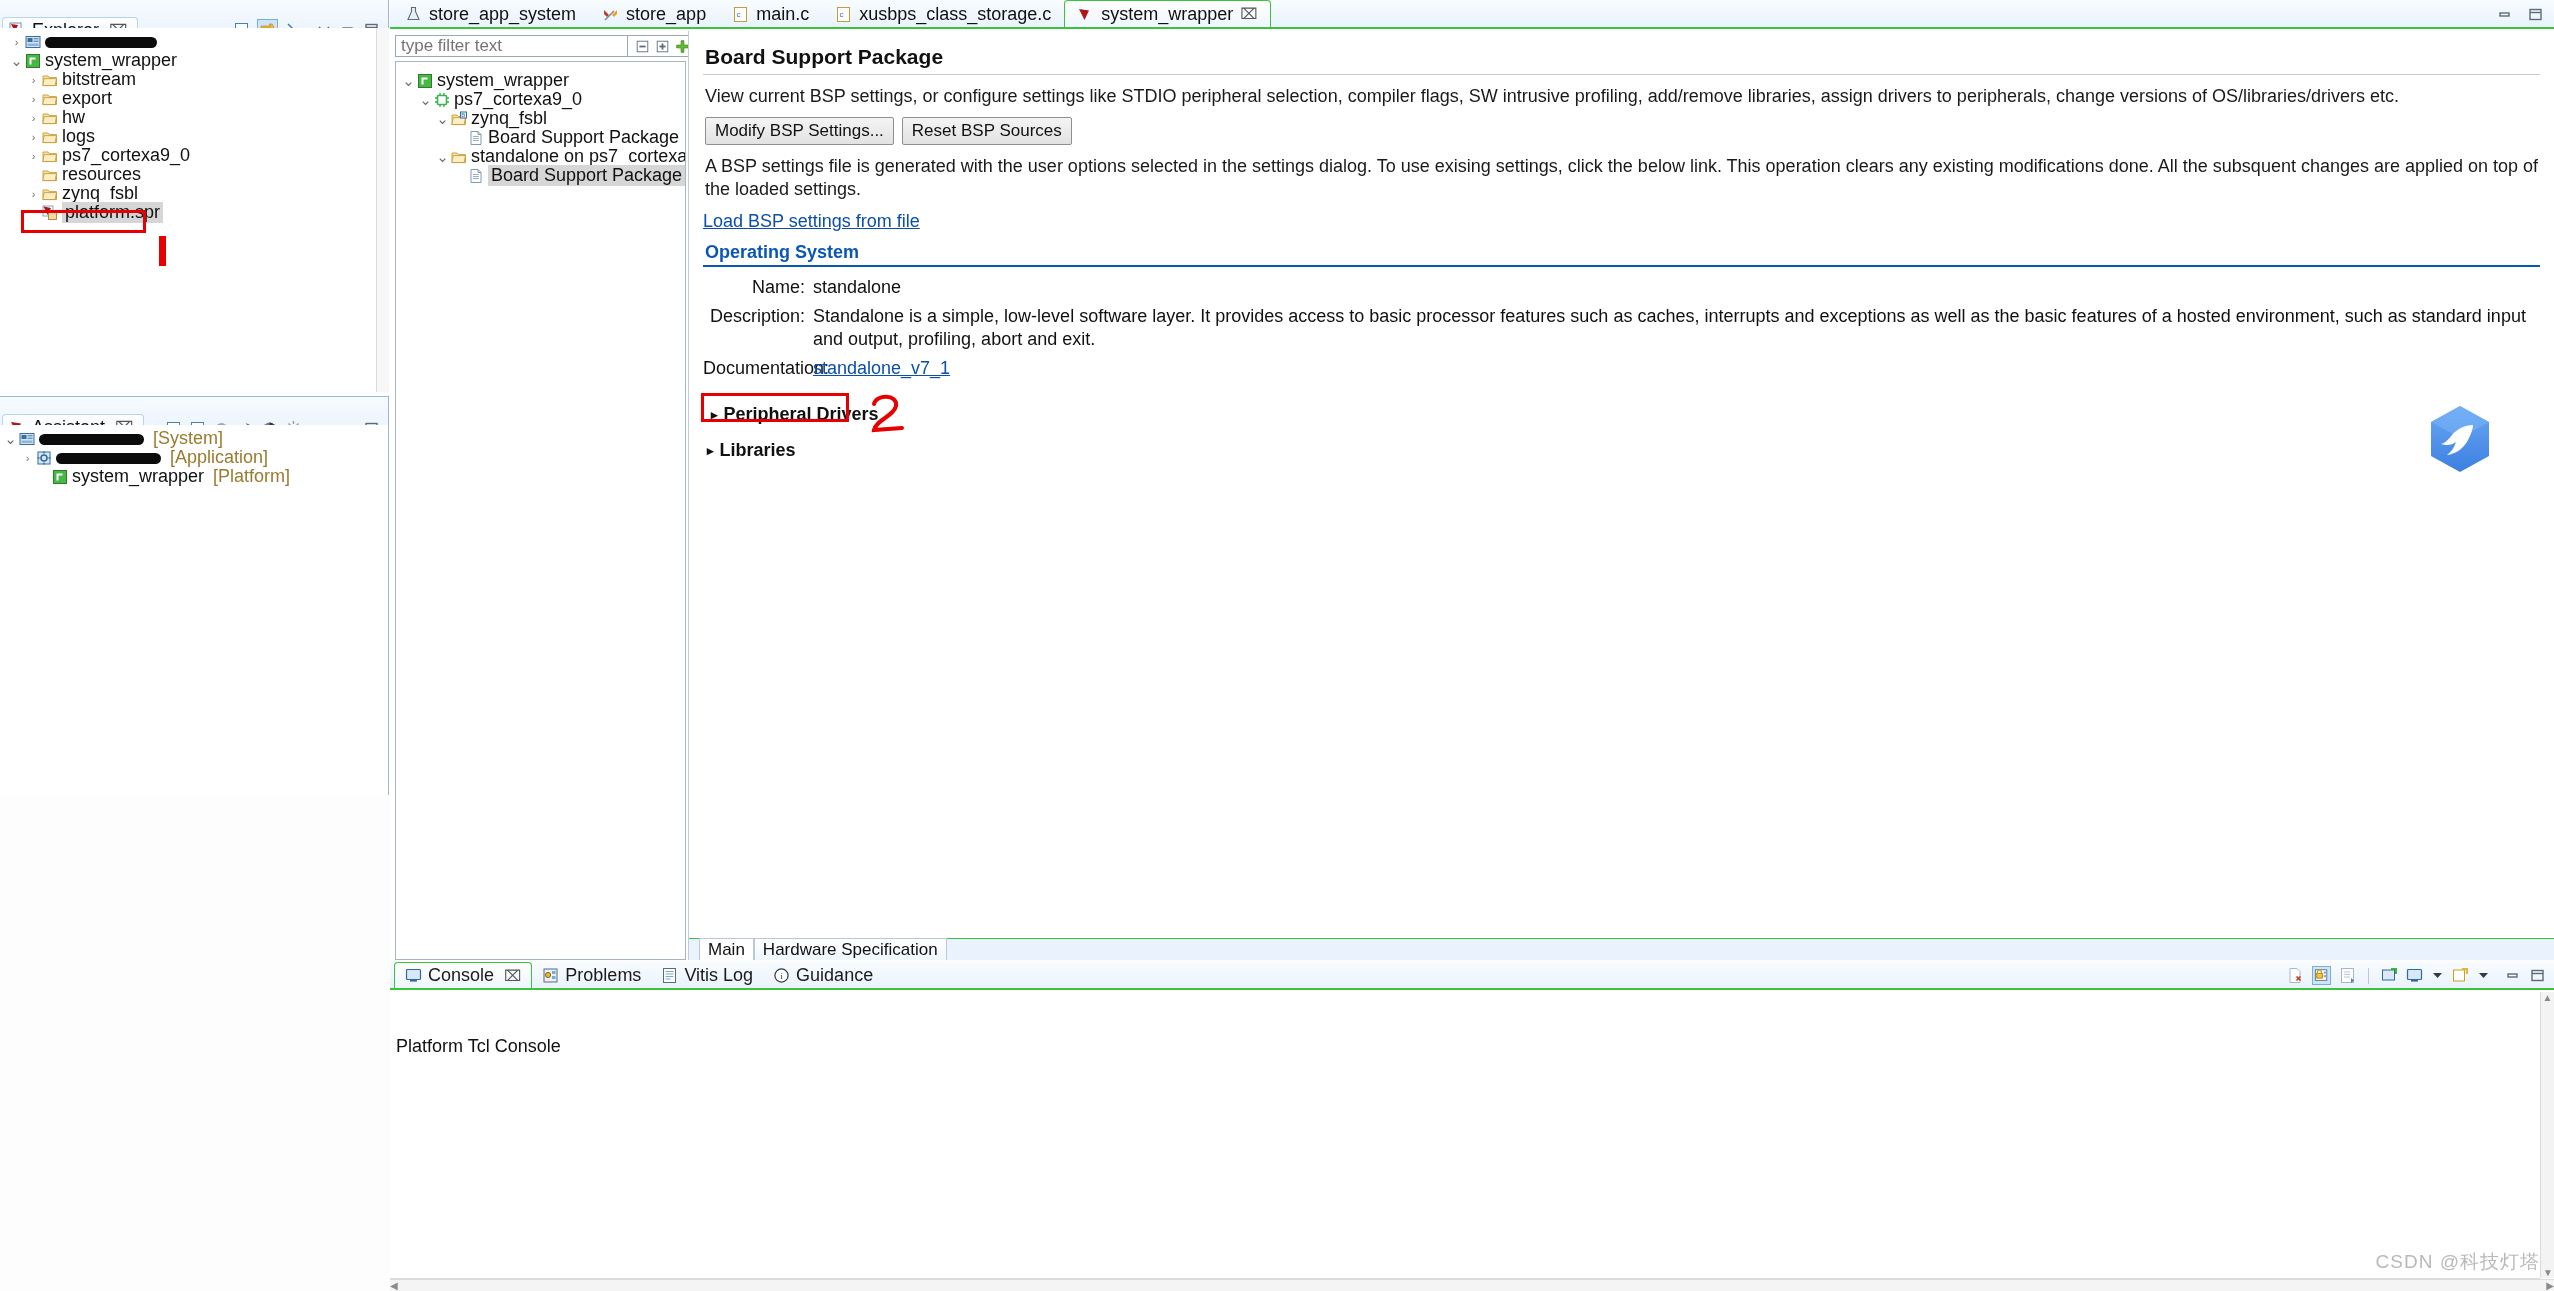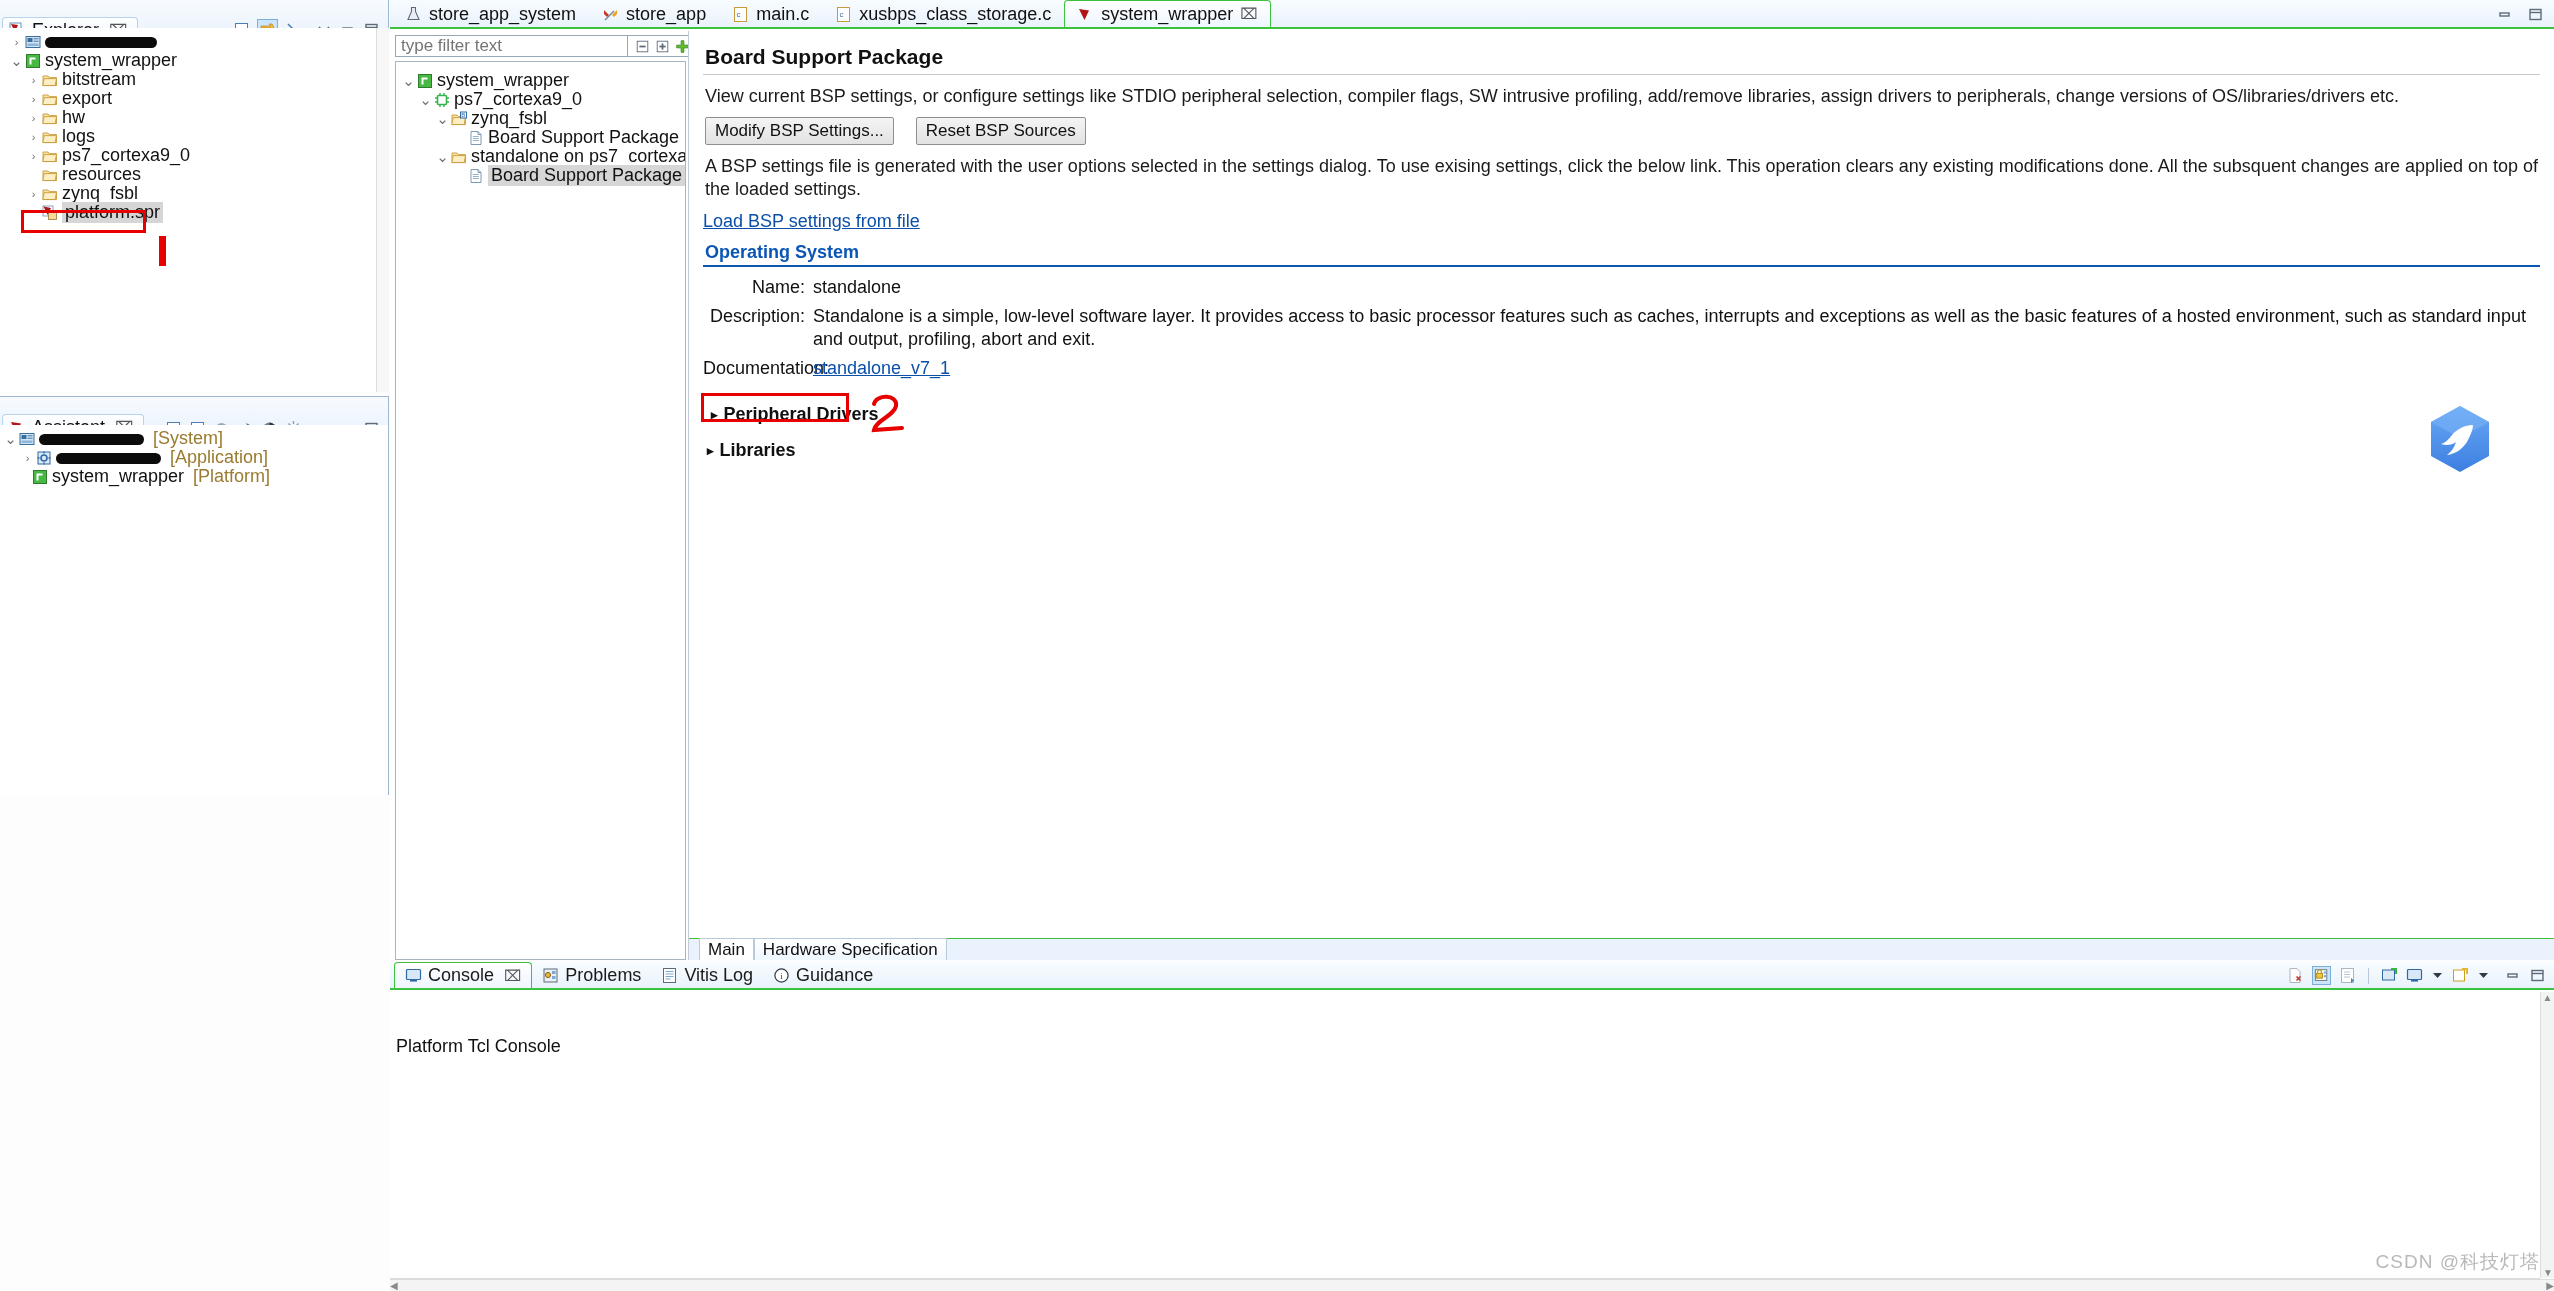--- a/index.html
+++ b/index.html
@@ -96,21 +96,21 @@
   .filter-btns { display:flex; align-items:center; gap:5px; padding-left:7px; padding-right:4px;
      border:1px solid #9aa7b4; border-left:none; height:22px; background:#fff;}
   .ed-tree {
     flex:1; border:1px solid #a8b4c0; background:#fff; padding:5px 0 0 0; overflow:hidden;
   }
   .ed-form-pane { flex:1; position:relative; border-left:1px solid #c3ccd6; background:#fff; padding:10px 14px; overflow:hidden; }
 
   h1.bsp-title { font-size:21px; font-weight:bold; margin:4px 0 5px 2px; color:#111; }
   .rule { height:1px; background:#c9c9c9; margin:0 0 10px 0; }
   .para { font-size:18px; line-height:23px; color:#1a1a1a; margin:0 0 9px 2px; }
-  .btnrow { display:flex; gap:22px; margin:0 0 10px 2px; }
+  .btnrow { display:flex; gap:8px; margin:0 0 10px 2px; }
   .btn {
     background: linear-gradient(to bottom,#f4f4f4,#e2e2e2);
     border:1px solid #8f8f8f; border-radius:2px;
     font-size:17px; padding:3px 9px; color:#111;
     font-family:"Liberation Sans", sans-serif;
   }
   a.link { color:#0b4fa8; text-decoration:underline; font-size:18px; }
   .section-h { color:#0a56b5; font-weight:bold; font-size:18px; margin:4px 0 2px 2px; }
   .section-rule { height:2px; background:#0a56b5; margin-bottom:9px; }
   .kv { display:flex; font-size:18px; line-height:23px; margin-bottom:6px; }
@@ -380,21 +380,21 @@
           </div>
           <div class="trow" style="padding-left: 21px;">
             <span class="tarrow">›</span>
             <span class="ic" style="margin-left: 2px;"><svg width="16" height="16" viewBox="0 0 16 16">
                 <rect x="2" y="2" width="12" height="12" fill="#dbe9f7" stroke="#2f6aa5"></rect>
                 <circle cx="8" cy="8" r="3" fill="none" stroke="#2f6aa5" stroke-width="1.6"></circle>
                 <path d="M8 1.5 v2 M8 12.5 v2 M1.5 8 h2 M12.5 8 h2" stroke="#2f6aa5" stroke-width="1.4"></path>
               </svg></span>
             <span class="tlabel"><span class="redact" style="width: 105px; vertical-align: middle;"></span><span class="tlabel dim"> [Application]</span></span>
           </div>
-          <div class="trow" style="padding-left: 17px;">
+          <div class="trow" style="padding-left: 37px;">
             <span class="tarrow"></span>
             <span class="ic" style="margin-left: 2px;"><svg width="16" height="16" viewBox="0 0 16 16">
                 <rect x="1.5" y="1.5" width="13" height="13" fill="#47b843" stroke="#2e7c2b"></rect>
                 <path d="M4.5 4.5 h6 v2 h-4 v5 h-2z" fill="#ffffff"></path>
               </svg></span>
             <span class="tlabel">system_wrapper<span class="tlabel dim"> [Platform]</span></span>
           </div>
         </div>
     </div>
   </div>

